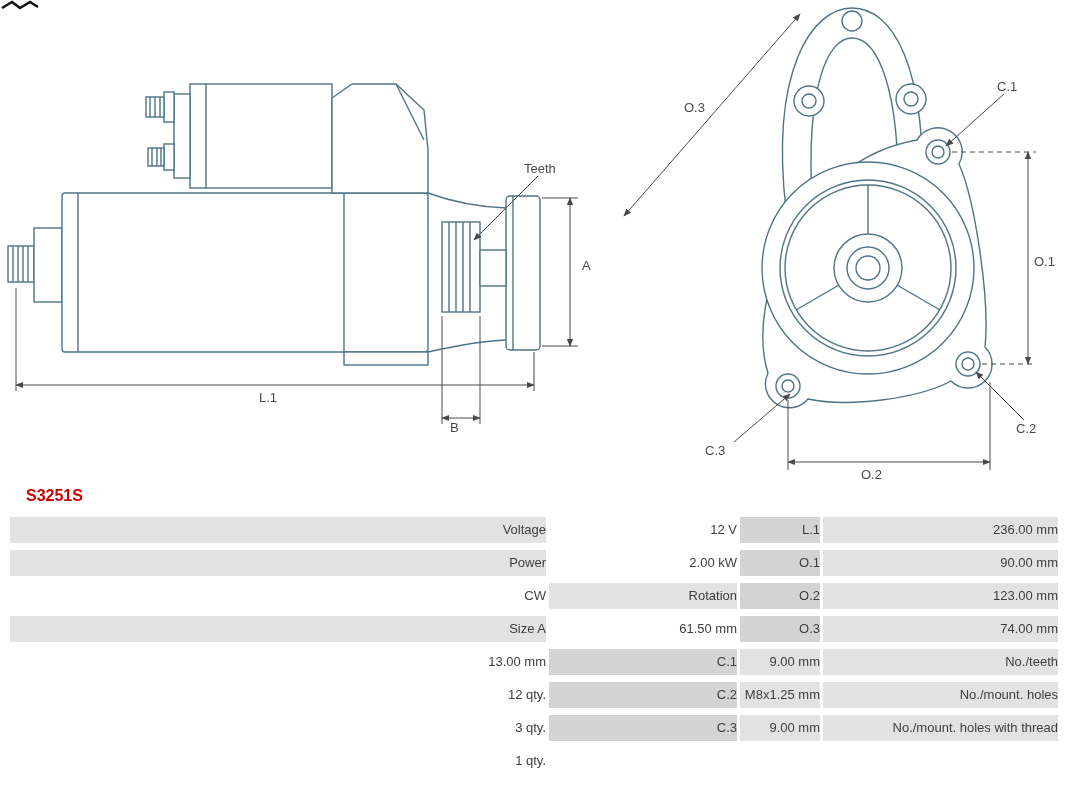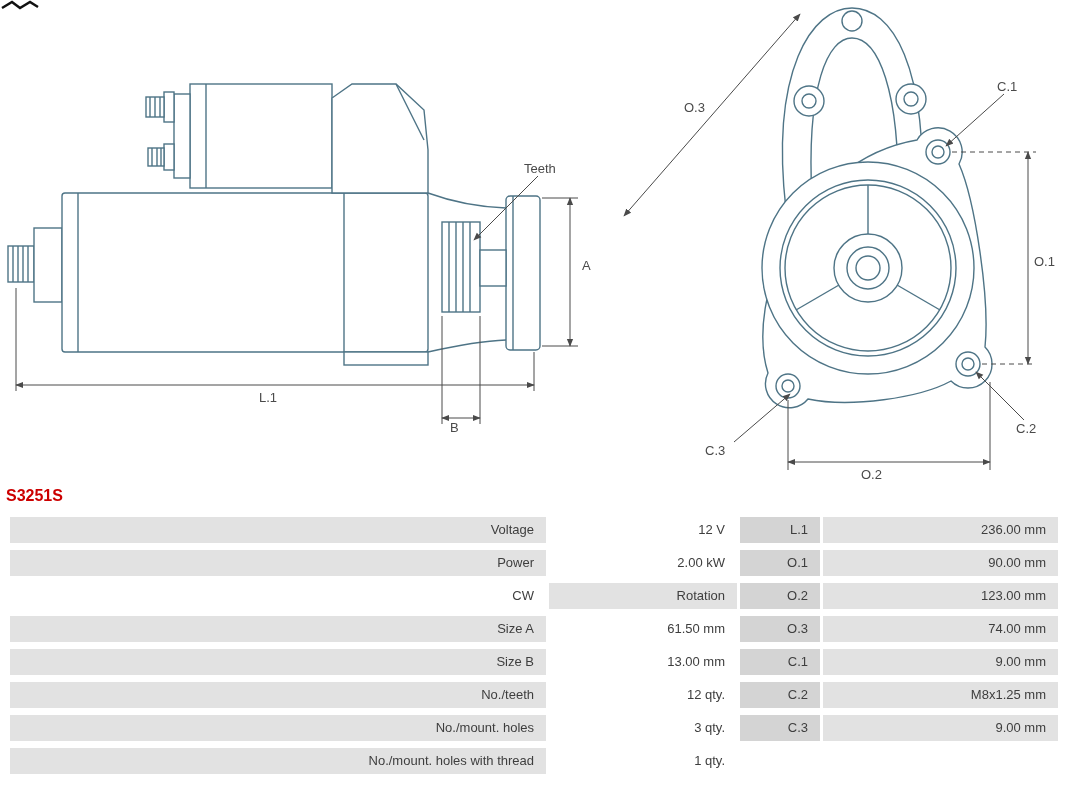--- a/index.html
+++ b/index.html
@@ -14,25 +14,25 @@
   html,body{margin:0;padding:0;background:#fff;}
   .canvas{position:relative;width:1080px;height:786px;background:#fff;overflow:hidden;
           font-family:"Liberation Sans",sans-serif;}
   svg.diagram{position:absolute;left:0;top:0;}
   .d{fill:none;stroke:var(--drawing_line);stroke-width:1.4;}
   .df{fill:#ffffff;stroke:var(--drawing_line);stroke-width:1.4;}
   .m{stroke:var(--dimension_line);stroke-width:1;fill:none;}
   .md{stroke-dasharray:5 4;}
   .arrowhead{fill:var(--dimension_line);}
   .dim-label{position:absolute;font-size:13px;color:var(--dimension_line);white-space:nowrap;}
-  .part-number{position:absolute;left:6px;top:487px;font-size:16px;font-weight:600;color:var(--part_number);}
+  .part-number{position:absolute;left:26px;top:487px;font-size:16px;font-weight:600;color:var(--part_number);}
   .specs{position:absolute;left:10px;top:517px;display:grid;
          grid-template-columns:536px 188px 80px 235px;column-gap:3px;row-gap:7px;}
   .cell{height:26px;line-height:26px;font-size:13px;color:var(--text);
-        text-align:right;padding-right:12px;box-sizing:border-box;overflow:hidden;}
+        text-align:right;box-sizing:border-box;overflow:hidden;}
   .cell.prop{background:var(--cell_label_bg);}
   .cell.val{background:var(--cell_value_bg);}
   .cell.dim{background:var(--cell_dim_bg);}
   .cell.dimval{background:var(--cell_label_bg);text-align:right;}
   .cell.blank{background:transparent;}
 </style>
 </head>
 <body>
 
 <div class="canvas">
@@ -201,21 +201,20 @@
     <div class="cell val">CW</div>
     <div class="cell prop">Rotation</div>
     <div class="cell dim">O.2</div>
     <div class="cell dimval">123.00 mm</div>
 
     <div class="cell prop">Size A</div>
     <div class="cell val">61.50 mm</div>
     <div class="cell dim">O.3</div>
     <div class="cell dimval">74.00 mm</div>
 
-    <div class="cell prop">Size B</div>
     <div class="cell val">13.00 mm</div>
     <div class="cell dim">C.1</div>
     <div class="cell dimval">9.00 mm</div>
 
     <div class="cell prop">No./teeth</div>
     <div class="cell val">12 qty.</div>
     <div class="cell dim">C.2</div>
     <div class="cell dimval">M8x1.25 mm</div>
 
     <div class="cell prop">No./mount. holes</div>

